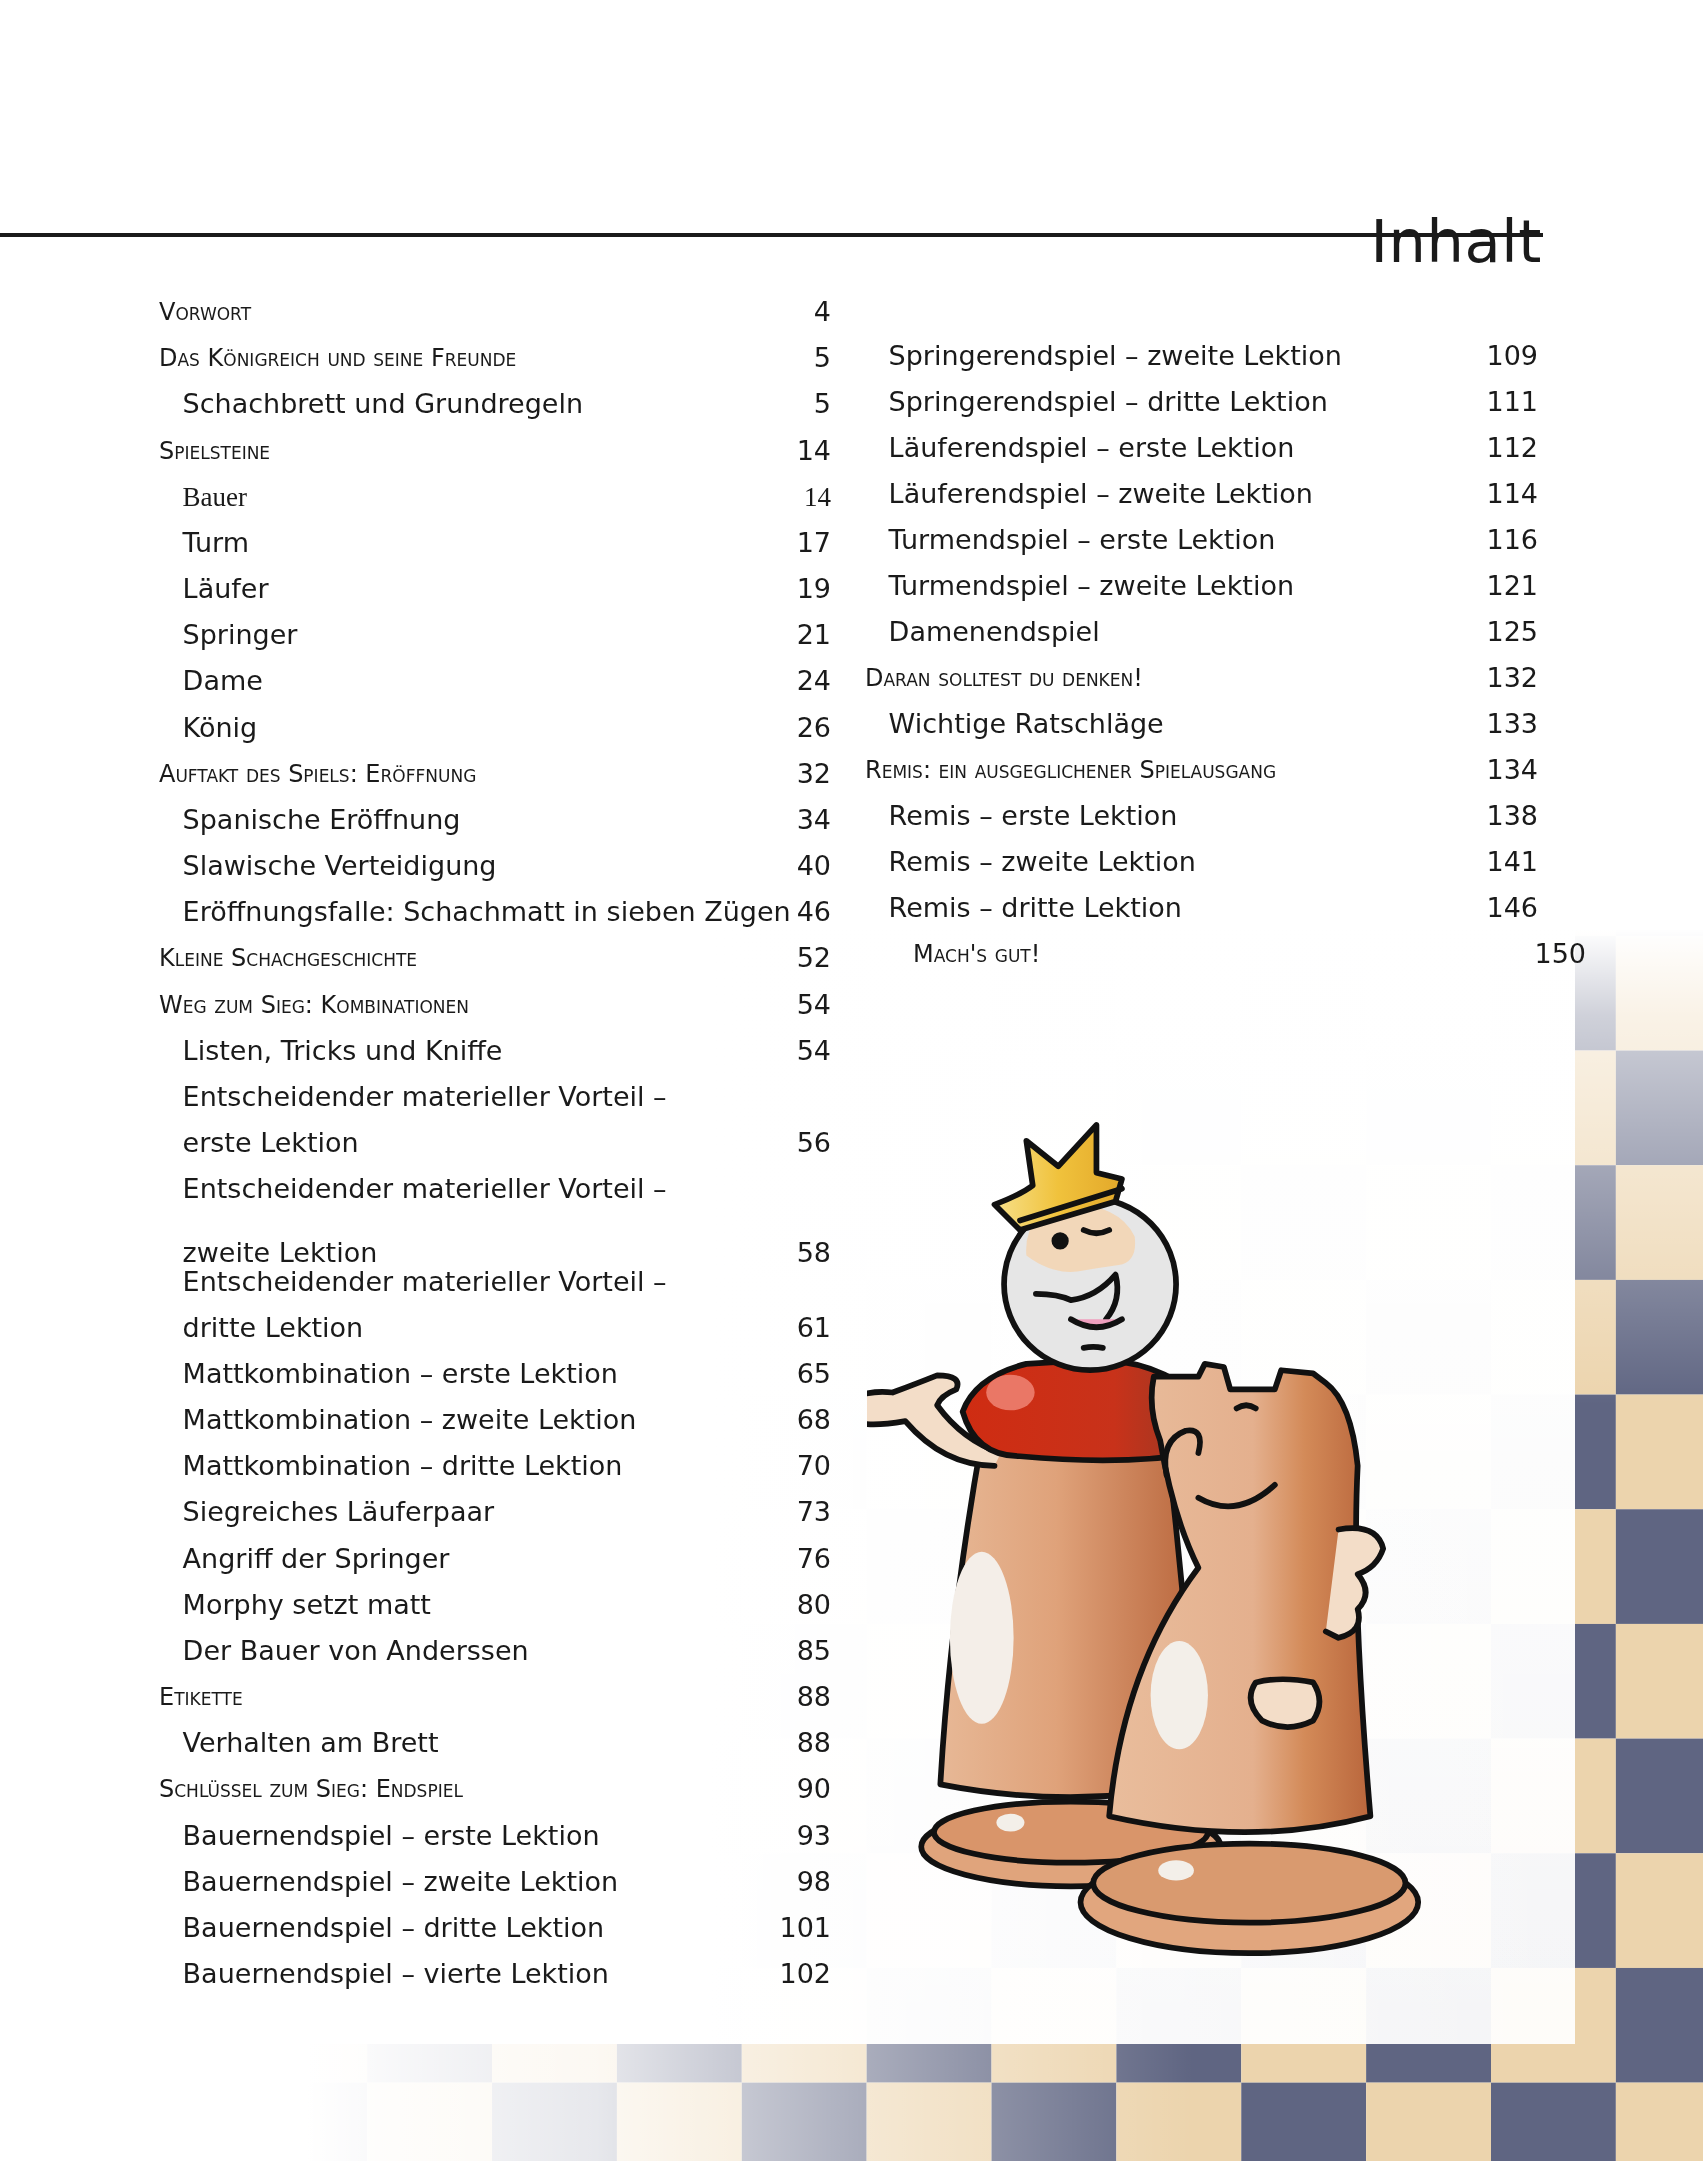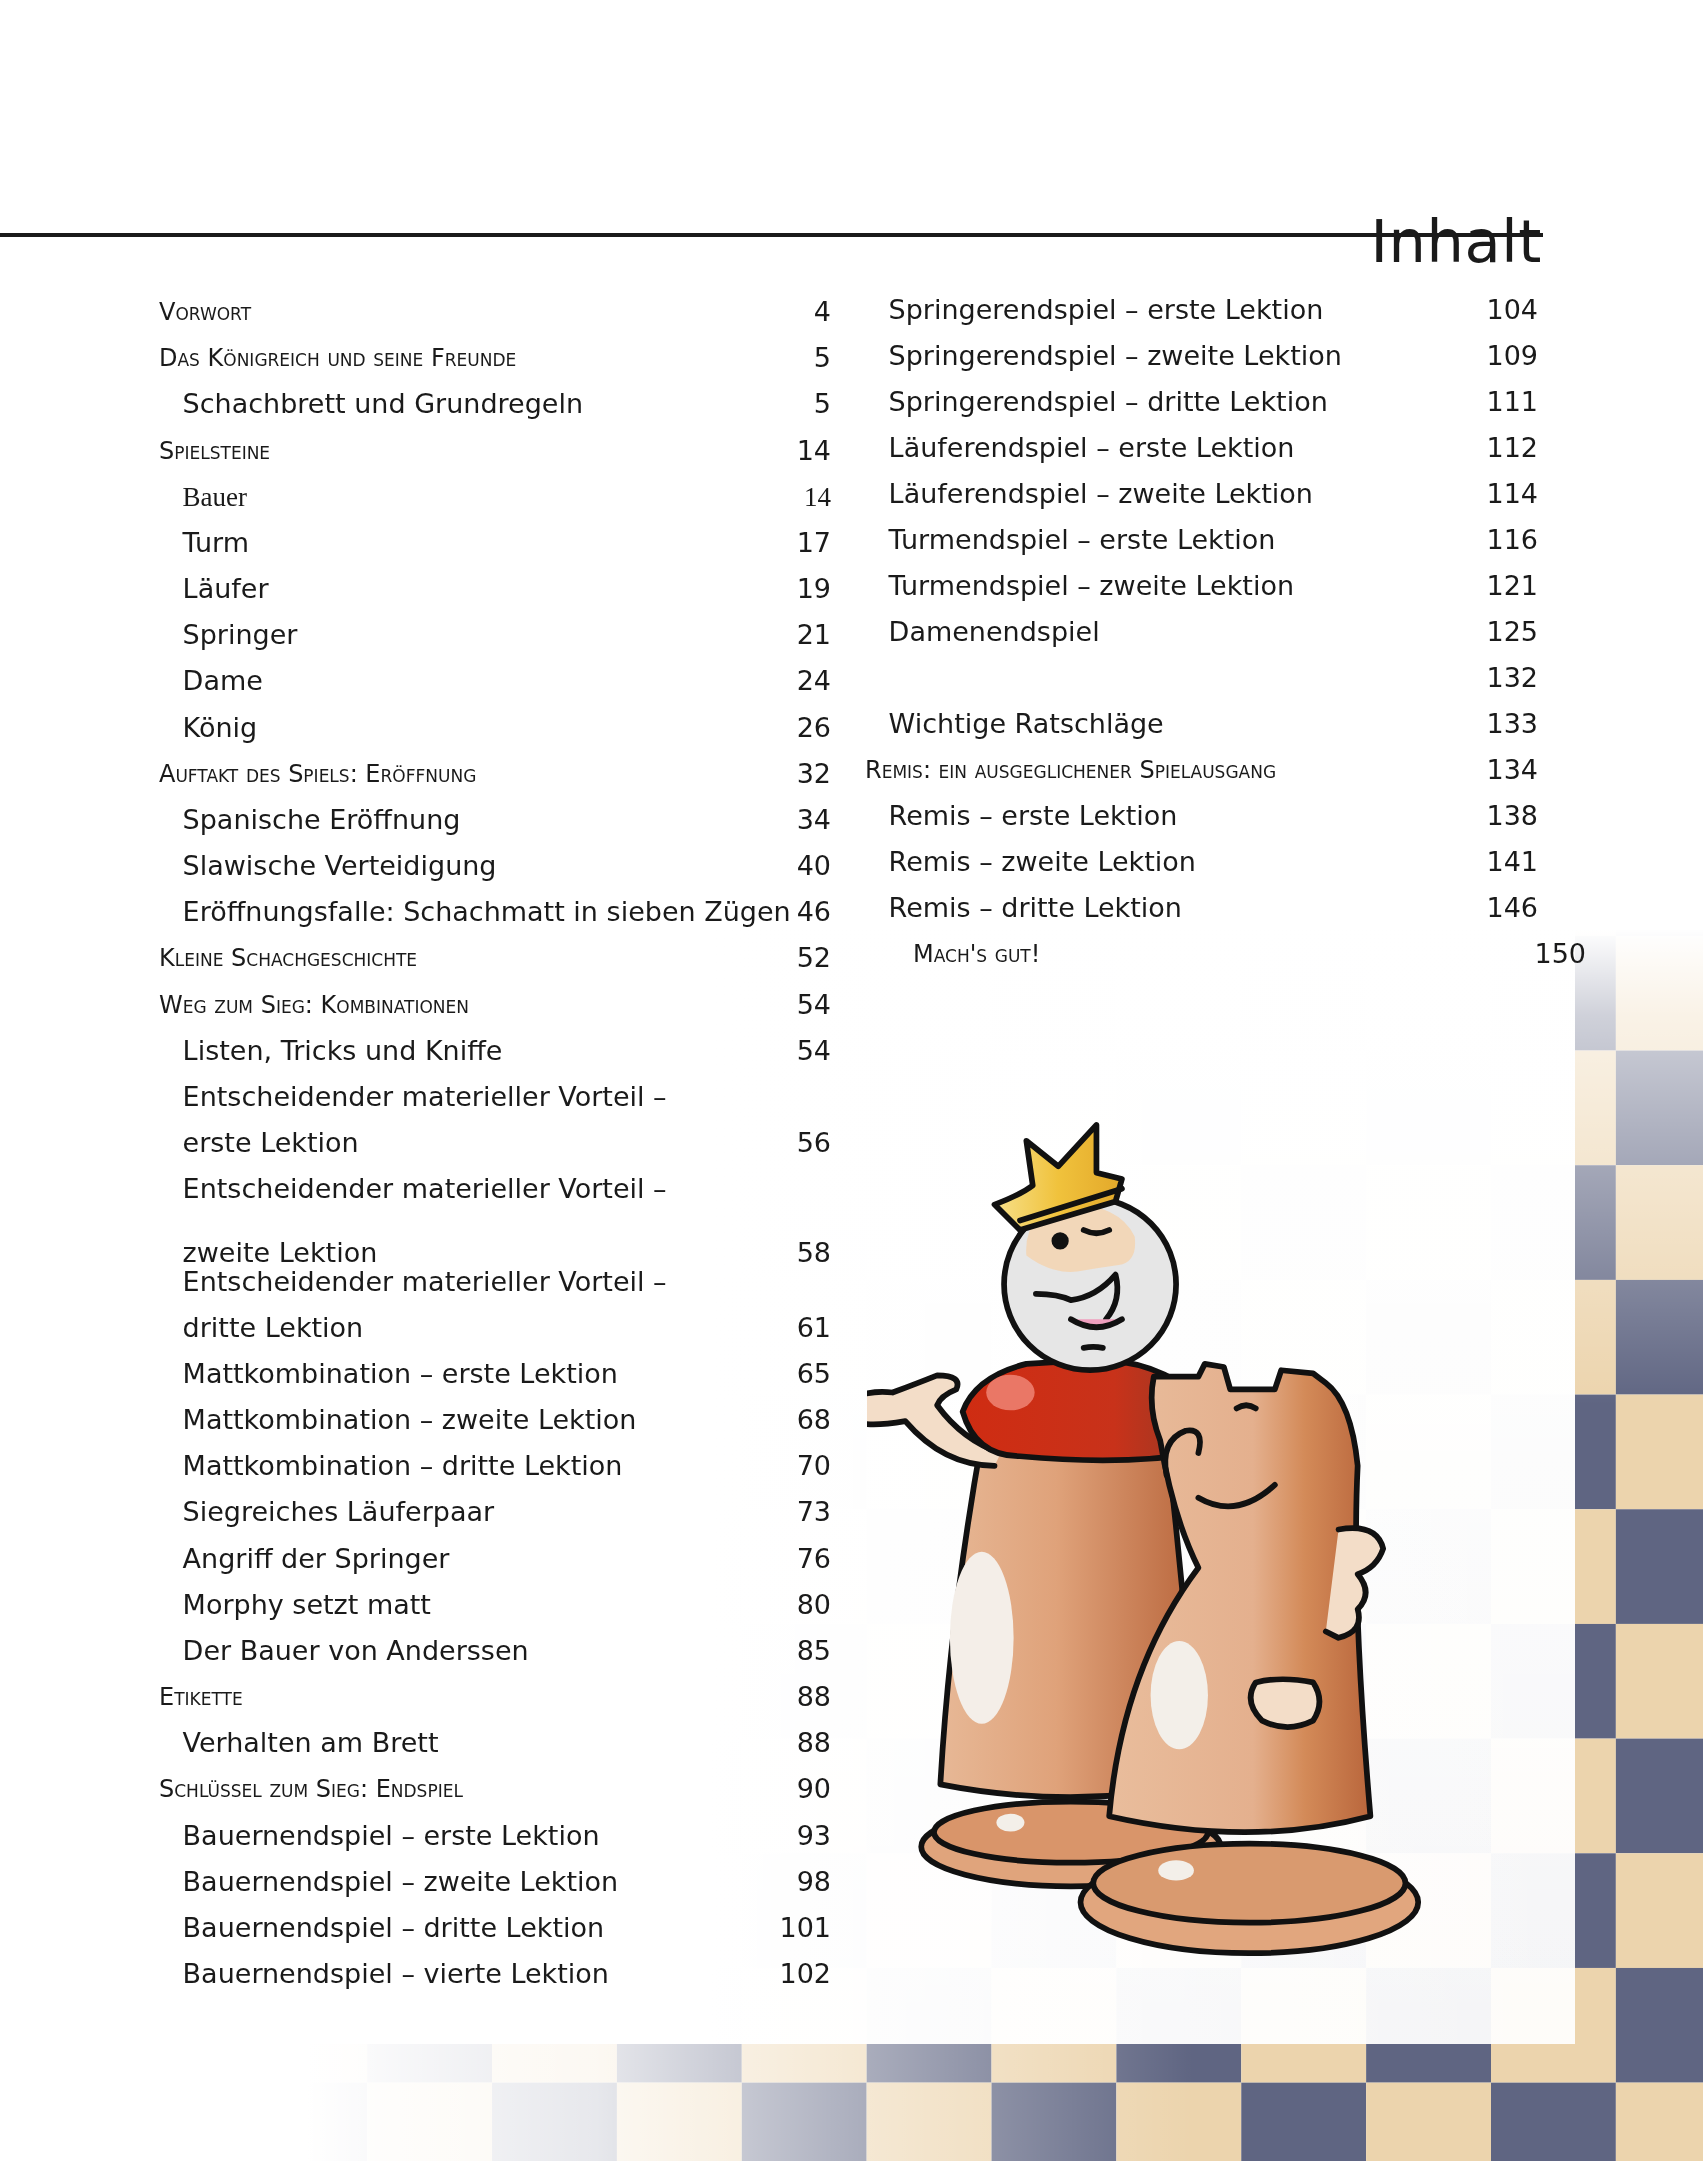--- a/index.html
+++ b/index.html
@@ -521,24 +521,20 @@
     <div class="row sub" style="top: 1616px;">
       <span class="label">Bauernendspiel – dritte Lektion</span>
       <span class="num">101</span>
     </div>
     <div class="row sub" style="top: 1662px;">
       <span class="label">Bauernendspiel – vierte Lektion</span>
       <span class="num">102</span>
     </div>
   </div>
 <div id="toc-right" class="toc">
-    <div class="row sub" style="top: 0px;">
-      <span class="label">Springerendspiel – erste Lektion</span>
-      <span class="num">104</span>
-    </div>
     <div class="row sub" style="top: 46px;">
       <span class="label">Springerendspiel – zweite Lektion</span>
       <span class="num">109</span>
     </div>
     <div class="row sub" style="top: 92px;">
       <span class="label">Springerendspiel – dritte Lektion</span>
       <span class="num">111</span>
     </div>
     <div class="row sub" style="top: 138px;">
       <span class="label">Läuferendspiel – erste Lektion</span>
@@ -554,20 +550,21 @@
     </div>
     <div class="row sub" style="top: 276px;">
       <span class="label">Turmendspiel – zweite Lektion</span>
       <span class="num">121</span>
     </div>
     <div class="row sub" style="top: 322px;">
       <span class="label">Damenendspiel</span>
       <span class="num">125</span>
     </div>
     <div class="row heading" style="top: 368px;">
+      <span class="label">Daran solltest du denken!</span>
       <span class="num">132</span>
     </div>
     <div class="row sub" style="top: 414px;">
       <span class="label">Wichtige Ratschläge</span>
       <span class="num">133</span>
     </div>
     <div class="row heading" style="top: 460px;">
       <span class="label">Remis: ein ausgeglichener Spielausgang</span>
       <span class="num">134</span>
     </div>

